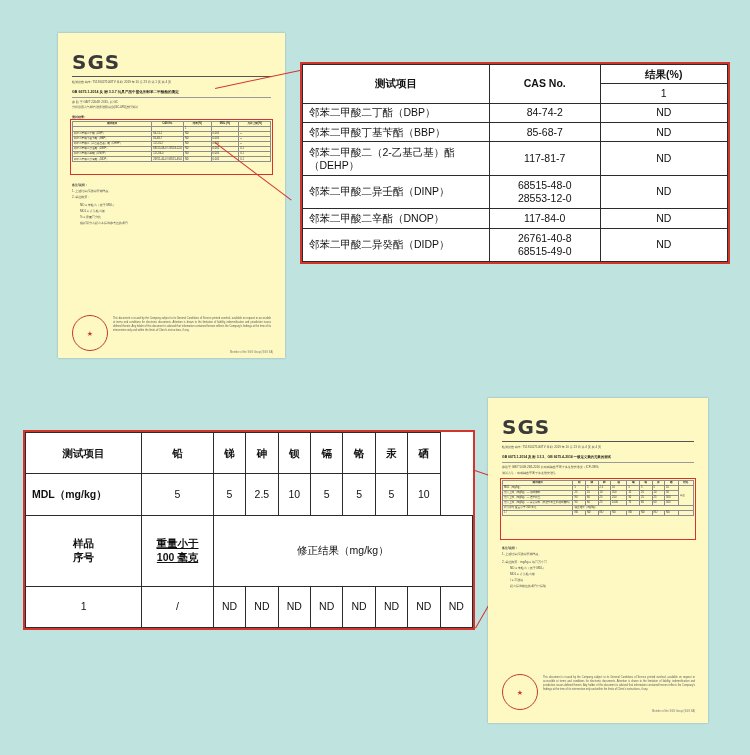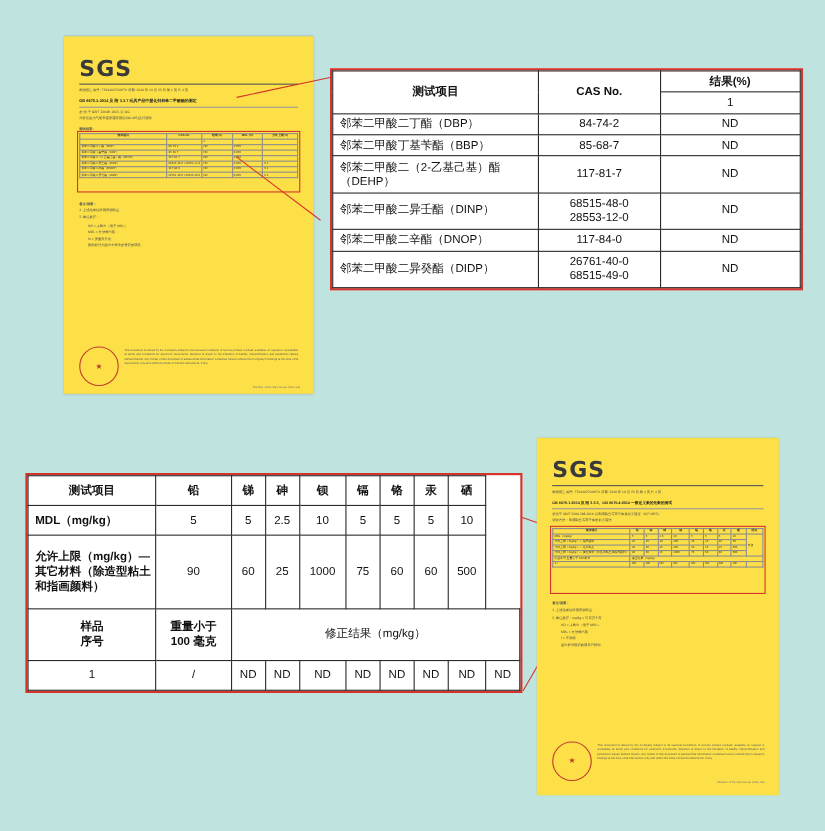--- a/index.html
+++ b/index.html
@@ -11,21 +11,21 @@
     height: 755px;
     background: #bfe3df;
     font-family: "Liberation Sans", sans-serif;
     position: relative;
     overflow: hidden;
   }
 
   
   .doc-page {
     position: absolute;
-    background: #fde047;
+    background: #fef9c3;
     box-shadow: 0 0 2px rgba(0,0,0,0.25);
     overflow: hidden;
   }
   .sgs-logo {
     font-family: "DejaVu Sans", sans-serif;
     font-weight: bold;
     letter-spacing: 1px;
     color: #3a3a3a;
   }
   .sgs-rule {
@@ -261,21 +261,21 @@
 28553-12-0</td>
       <td>ND</td>
     </tr>
     <tr>
       <td class="left">邻苯二甲酸二辛酯（DNOP）</td>
       <td>117-84-0</td>
       <td>ND</td>
     </tr>
     <tr>
       <td class="left">邻苯二甲酸二异癸酯（DIDP）</td>
-      <td style="white-space:pre-line;">26761-40-0
+      <td style="white-space:pre-line;">26761-40-8
 68515-49-0</td>
       <td>ND</td>
     </tr>
   </tbody>
     </table>
 </div>
 
 <div class="callout" style="left:23px; top:430px; width:452px; height:200px;">
   <table class="big">
     <tbody>
@@ -295,34 +295,23 @@
       <td>5</td>
       <td>5</td>
       <td>2.5</td>
       <td>10</td>
       <td>5</td>
       <td>5</td>
       <td>5</td>
       <td>10</td>
     </tr>
     <tr>
-      <td class="left hdr" style="white-space:normal;">允许上限（mg/kg）—其它材料（除造型粘土和指画颜料）</td>
-      <td>90</td>
-      <td>60</td>
-      <td>25</td>
-      <td>1000</td>
-      <td>75</td>
-      <td>60</td>
-      <td>60</td>
-      <td>500</td>
-    </tr>
-    <tr>
       <td class="hdr" style="white-space:pre-line; width:9%;">样品
 序号</td>
-      <td class="hdr" style="white-space:pre-line;">重量小于
+      <td class="hdr" style="white-space:pre-line;text-decoration:underline;">重量小于
 100 毫克</td>
       <td colspan="8">修正结果（mg/kg）</td>
     </tr>
     <tr>
       <td>1</td>
       <td>/</td>
       <td>ND</td>
       <td>ND</td>
       <td>ND</td>
       <td>ND</td>

